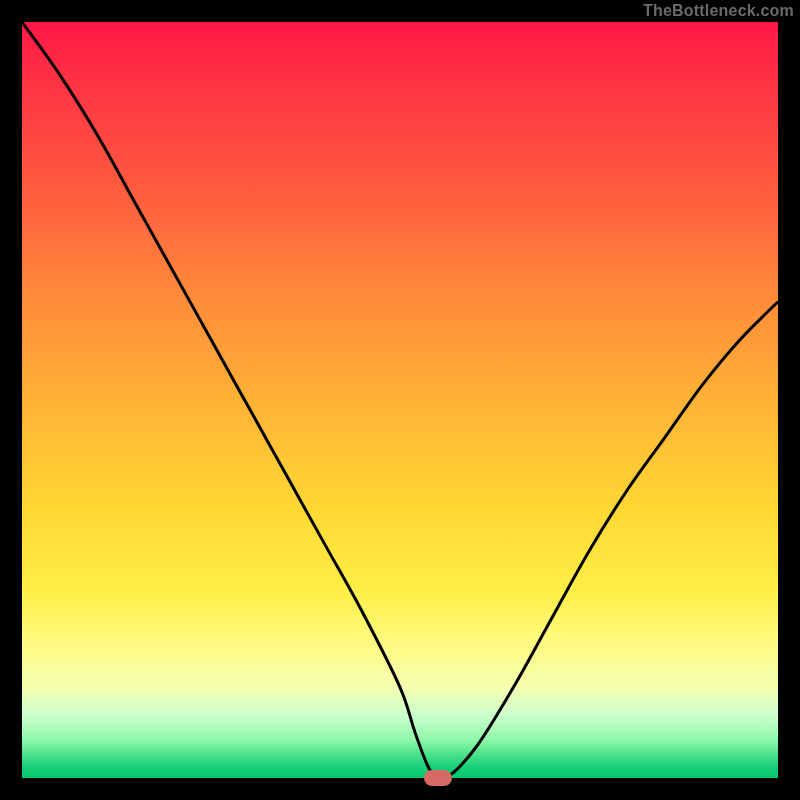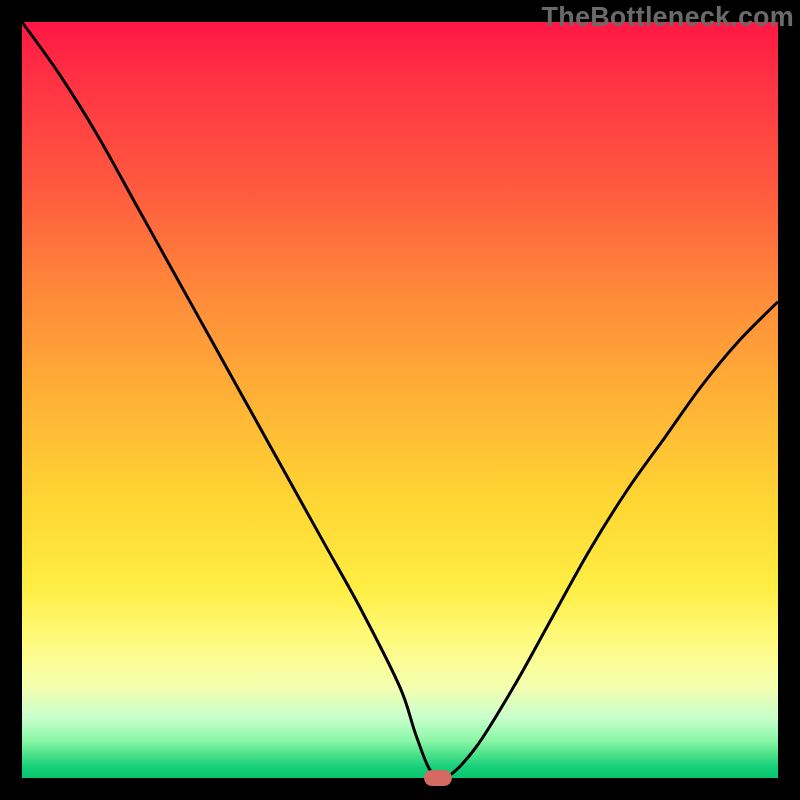--- a/index.html
+++ b/index.html
@@ -40,21 +40,21 @@
       #48e088 97%,
       #18d07a 98.5%,
       #06c66c 100%
     );
   }
   .watermark {
     position: absolute;
     top: 2px;
     right: 6px;
     font-family: Arial, Helvetica, sans-serif;
-    font-size: 27px;
+    font-size: 16px;
     font-weight: 600;
     color: #6a6a6a;
     letter-spacing: 0.2px;
   }
   .marker {
     position: absolute;
     width: 28px;
     height: 16px;
     background: #d46a63;
     border-radius: 8px;

